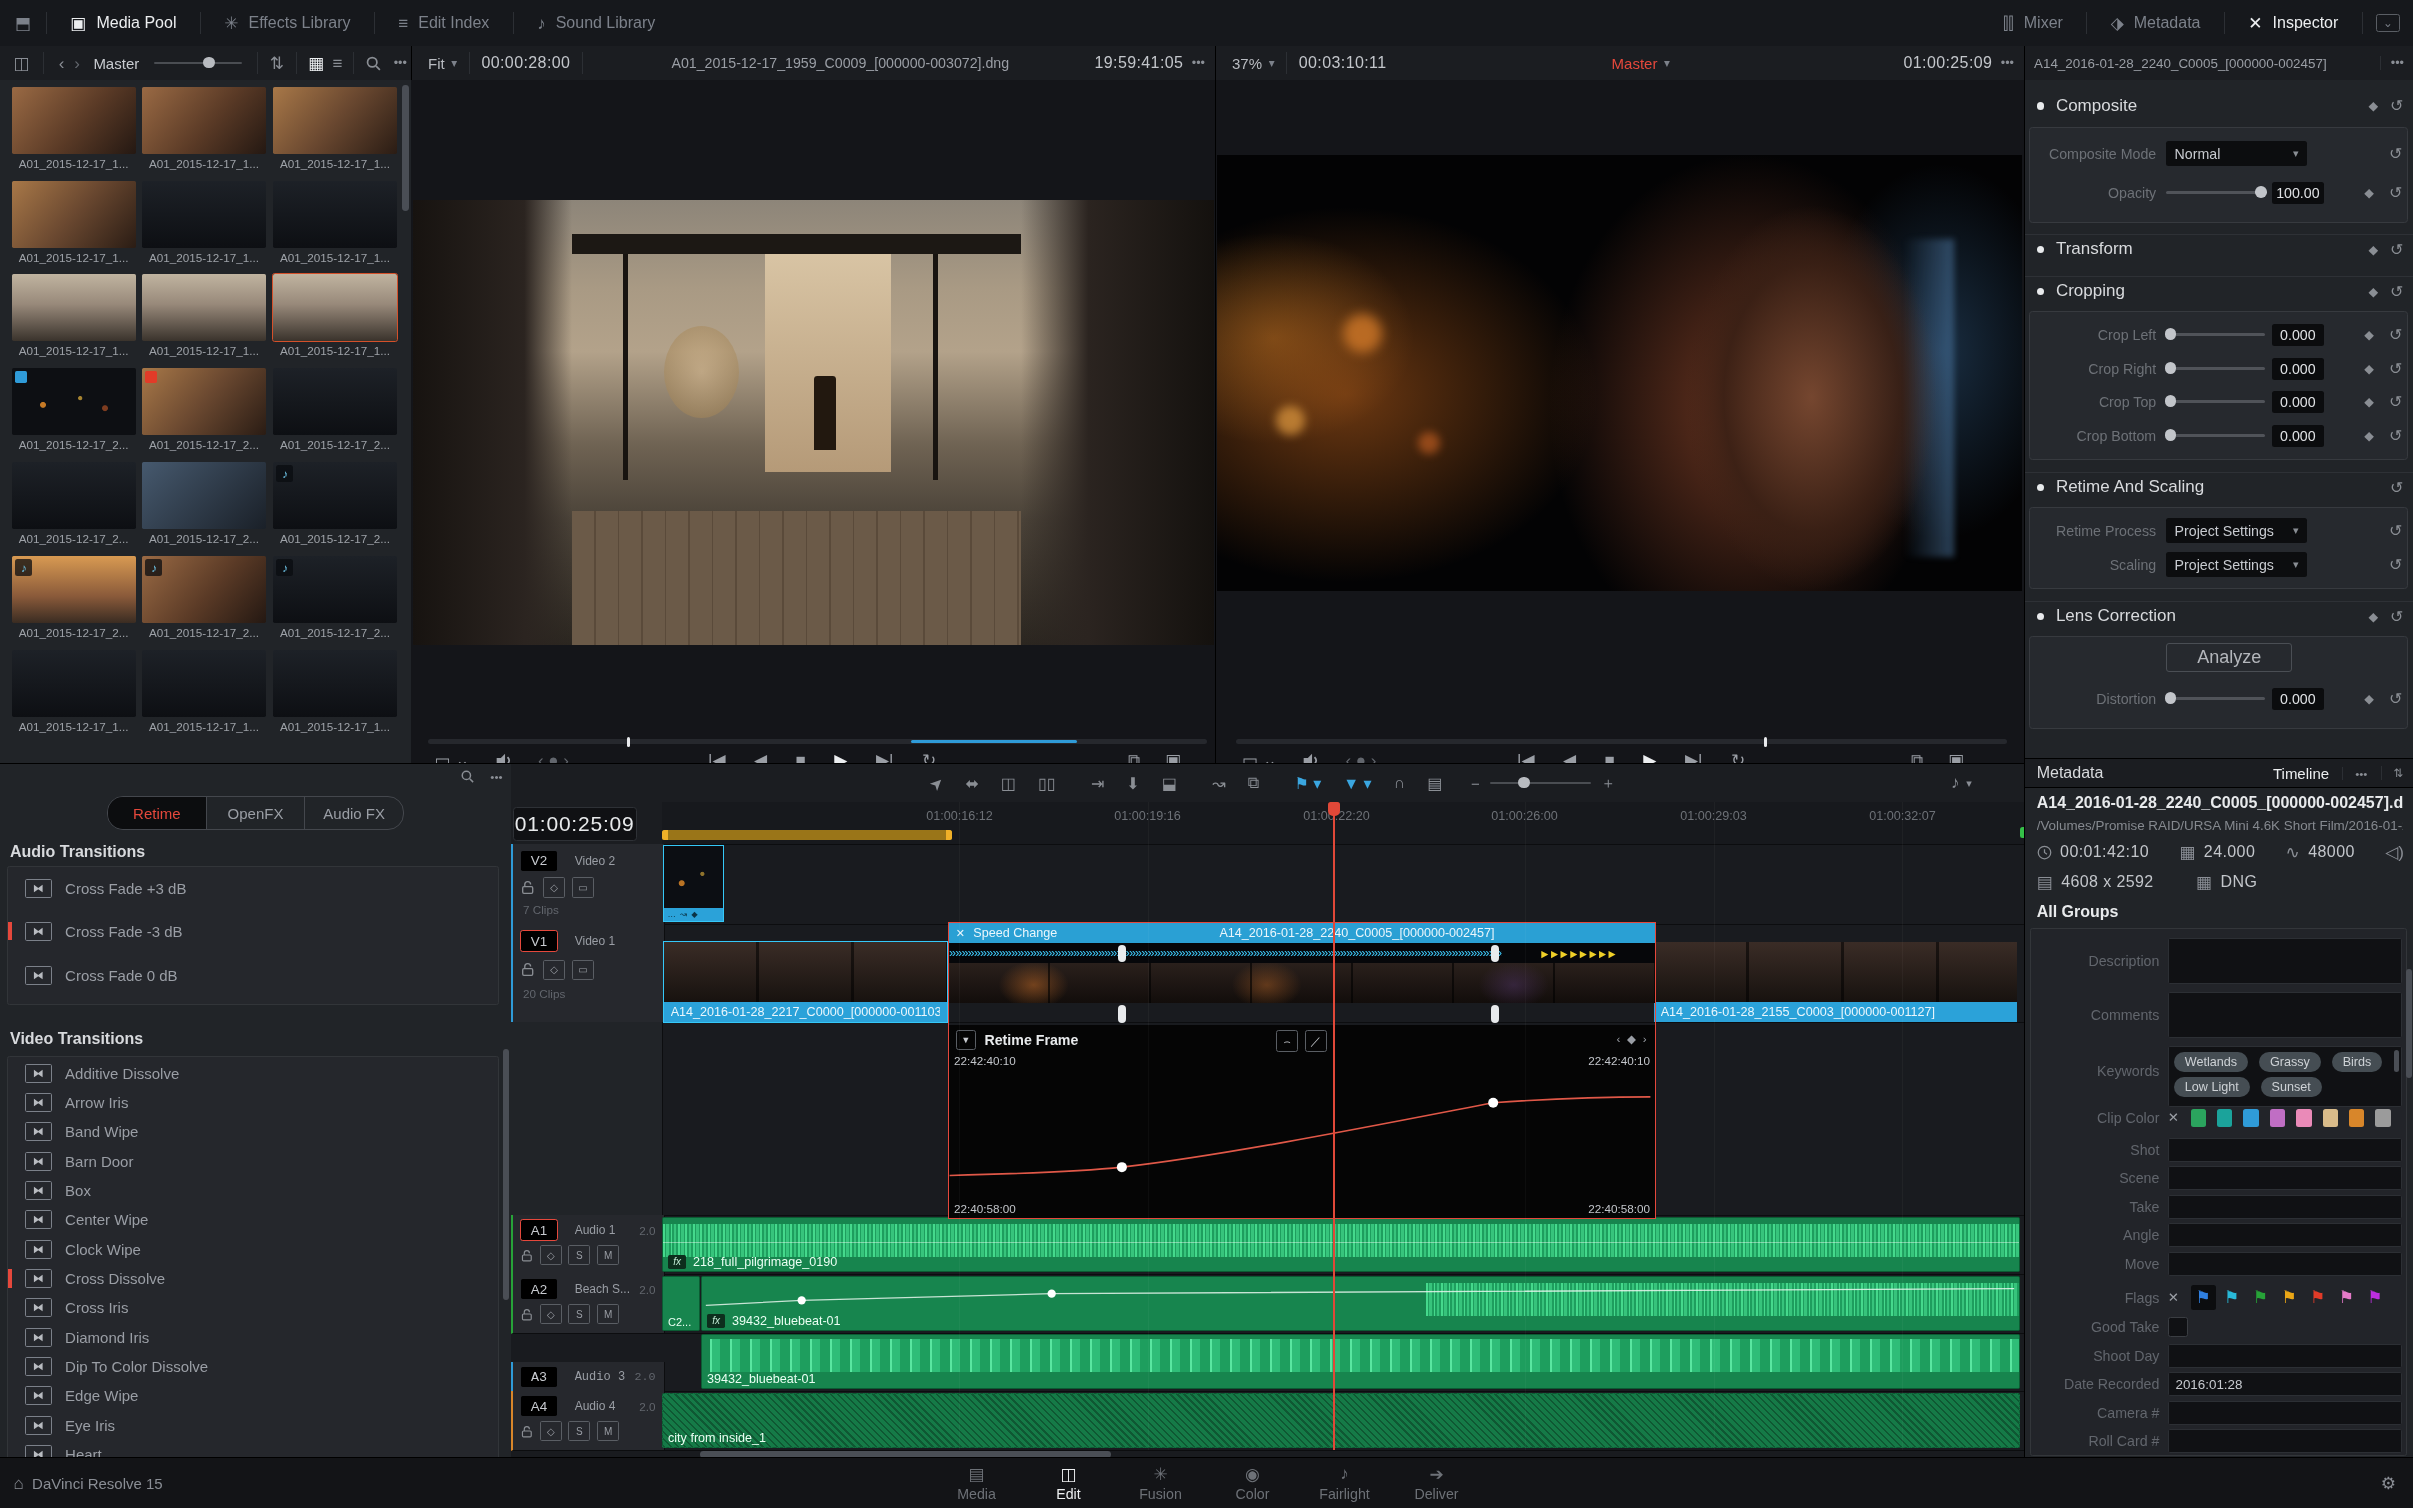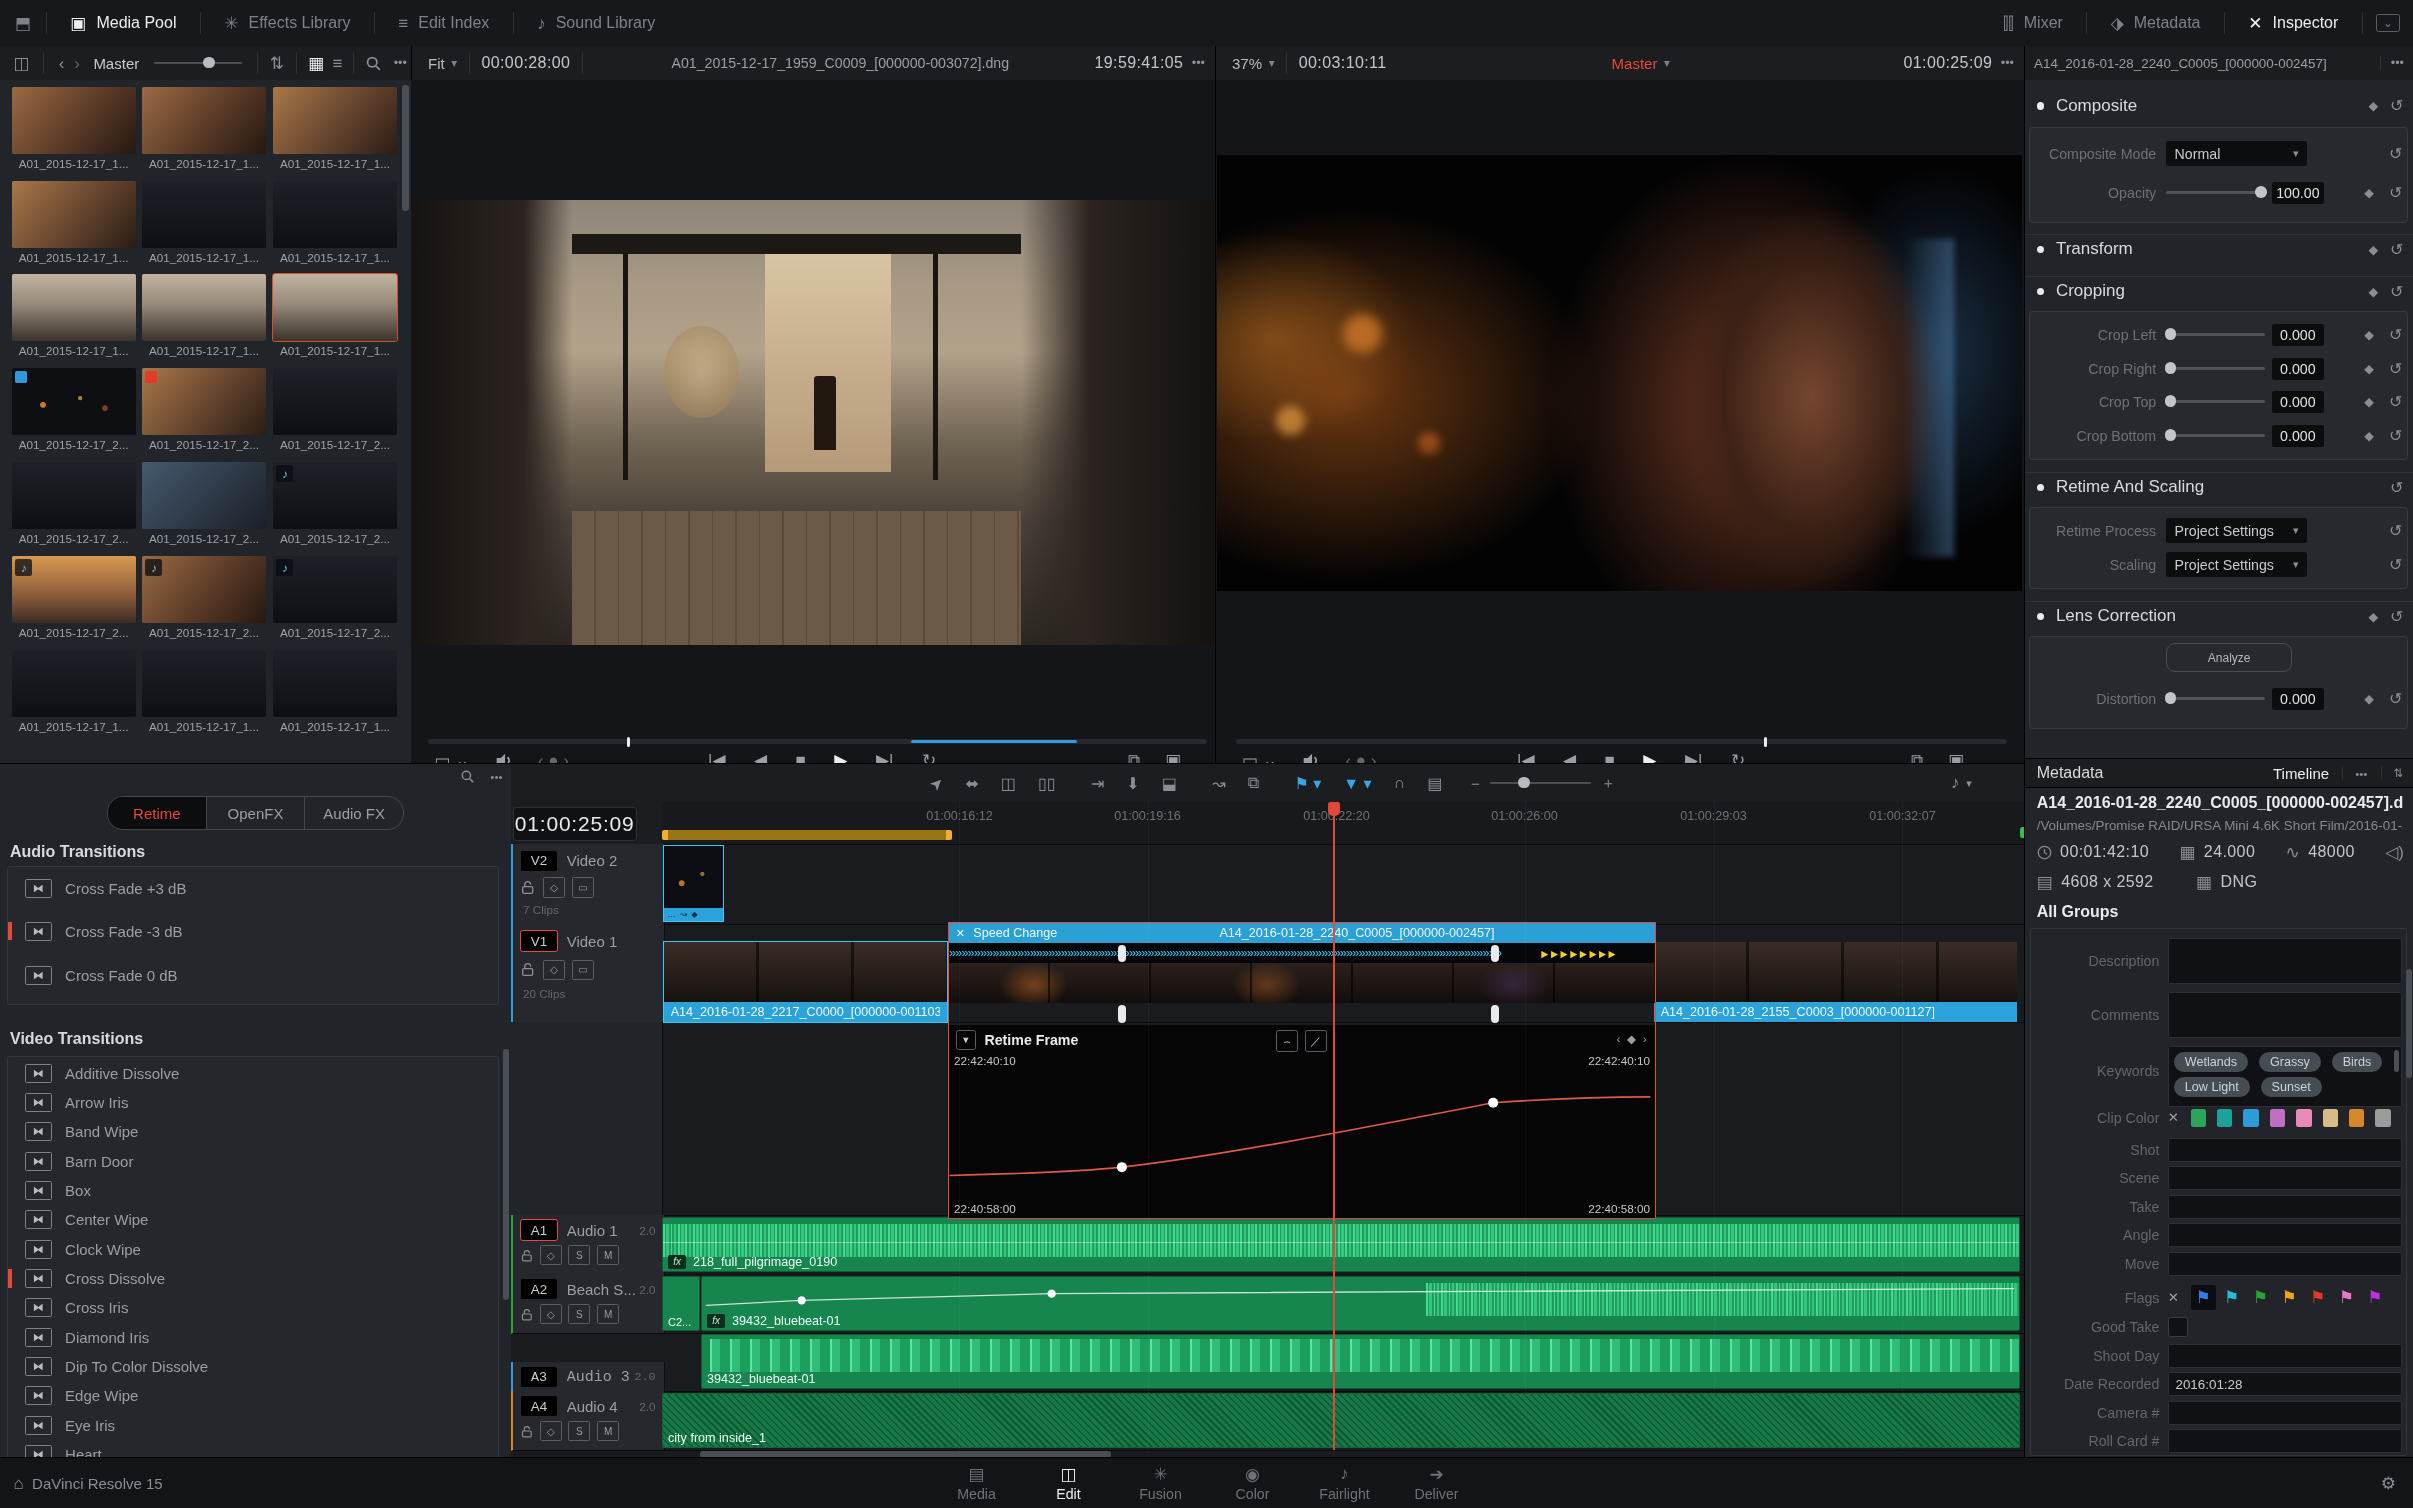--- a/index.html
+++ b/index.html
@@ -82,21 +82,21 @@
   .bowtie{width:25px;height:17px;border:0.8px solid #7c818a;border-radius:1.7px;color:#aab;display:flex;align-items:center;justify-content:center;font-size:11px;color:#b8bbc0;}
   .redmark{position:absolute;left:0;width:4.2px;height:18.4px;background:#e5483c;}
   
   #tl{position:absolute;top:763px;left:511px;width:1513px;height:696px;background:#191b1f;border-top:0.8px solid #000;overflow:hidden;}
   .tlbar{position:absolute;top:0;left:0;right:0;height:38px;background:#1b1d21;border-bottom:0.8px solid #000;}
   .ti{color:#8a8e94;font-size:16px;margin-right:22px;}
   .hcol{position:absolute;left:0;width:151px;background:#26282d;border-right:0.8px solid #0c0d0f;border-bottom:0.8px solid #0c0d0f;}
   .lane{position:absolute;left:151px;right:0;border-bottom:0.8px solid #0c0d0f;}
   .tbadge{min-width:28.5px;height:20px;display:inline-flex;align-items:center;justify-content:center;background:#000000;border-radius:1.7px;color:#c8cbd0;font-size:13.4px;padding:0 3.4px;}
   .tbadge.dst{outline:1.7px solid #e5483c;}
-  .tname{color:#9a9ea5;font-size:15px;margin-left:10px;flex:1;}
+  .tname{color:#9a9ea5;font-size:12px;margin-left:18px;flex:1;}
   .tck{display:inline-flex;width:20px;height:18.4px;border:0.8px solid #5a5e64;border-radius:1.7px;color:#9a9ea5;font-size:10px;align-items:center;justify-content:center;margin-right:6.7px;}
   .clipsn{color:#62666d;font-size:11.7px;}
   .vclip{position:absolute;background:#101216;overflow:hidden;}
   .vclip .nbar{position:absolute;left:0;right:0;bottom:0;height:20px;background:#2ba2d9;color:#06222e;font-size:12.6px;display:flex;align-items:center;padding:0 6.7px;color:#eaf6fc;}
   .film{position:absolute;left:0;right:0;top:0;bottom:20px;background:linear-gradient(180deg,#3a2c26,#17120f);}
   .film::after{content:"";position:absolute;inset:0;background:repeating-linear-gradient(90deg,transparent 0 92px,rgba(0,0,0,.55) 92px 95px);}
   .aclip{position:absolute;background:#17854e;border:0.8px solid #0b5c33;border-radius:1.7px;overflow:hidden;}
   .wav{position:absolute;left:0;right:0;top:12%;bottom:26%;background:repeating-linear-gradient(90deg,#45d98c 0 1.7px,#1e9e5e 1.7px 3.4px,#37c47c 3.4px 5.9px,#1e9e5e 5.9px 7.5px);}
   .alab{position:absolute;left:5px;bottom:2.5px;color:#eafff3;font-size:12.6px;display:flex;gap:6.7px;align-items:center;}
   .fxb{display:inline-flex;width:18.4px;height:13.4px;background:#0d2e1d;border-radius:1.7px;color:#bfe9d2;font-size:10px;align-items:center;justify-content:center;font-style:italic;}
@@ -519,21 +519,21 @@
     </div>
     <div class="sech" style="top:521px;">
       <span class="dot"></span>
       <span class="t">Lens Correction</span>
       <span class="kf">◆</span>
         <span class="rst">↺</span>
     </div>
     <div class="card" style="top:556px;height:91px;">
       <div class="prow" style="top:8.4px;">
           <span class="plab"></span>
-        <div style="width:124px;height:27px;border:0.8px solid #4a4e54;border-radius:9px;display:flex;align-items:center;justify-content:center;color:#b4b7bc;font-size:12px;">Analyze</div>
+        <div style="width:124px;height:27px;border:0.8px solid #4a4e54;border-radius:3px;display:flex;align-items:center;justify-content:center;color:#b4b7bc;font-size:18px;">Analyze</div>
       </div>
       <div class="prow" style="top:49px;">
           <span class="plab">Distortion</span>
           <div class="slider">
             <span class="th" style="left:-1.7px;"></span>
           </div>
           <div class="vbox">0.000</div>
           <div class="rtools">
             <span class="kf">◆</span>
             <span class="rst">↺</span>

